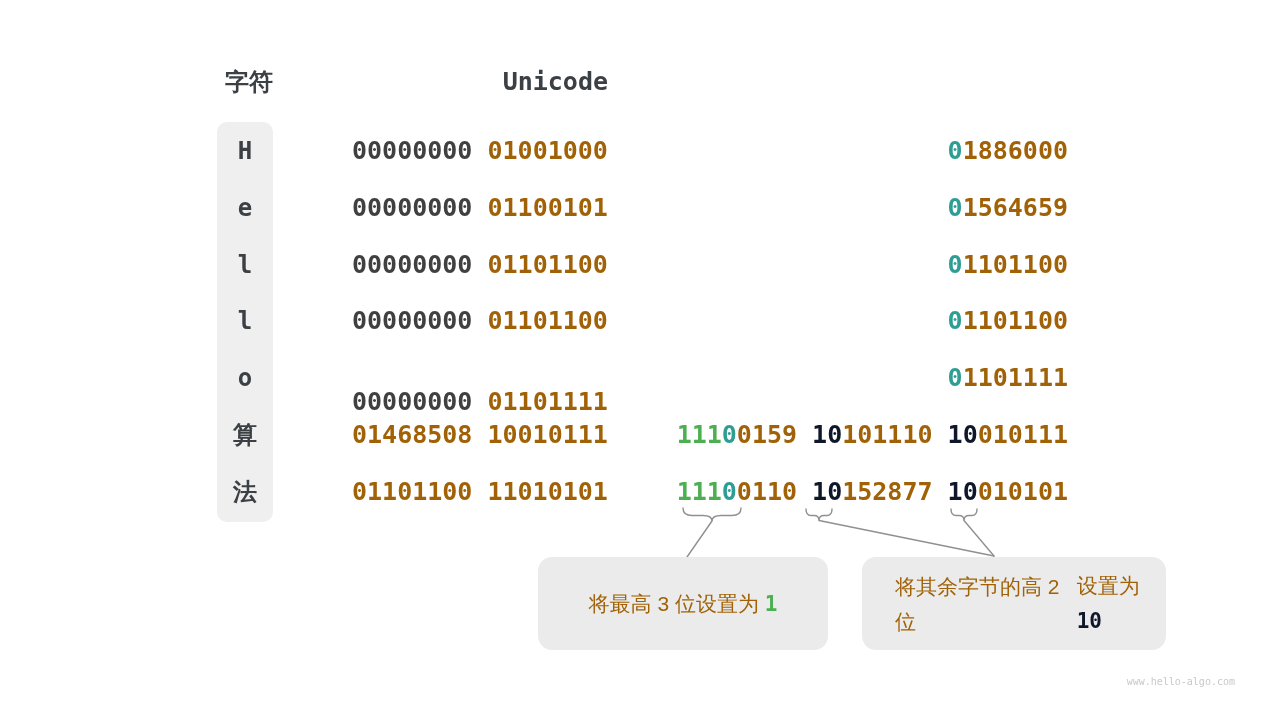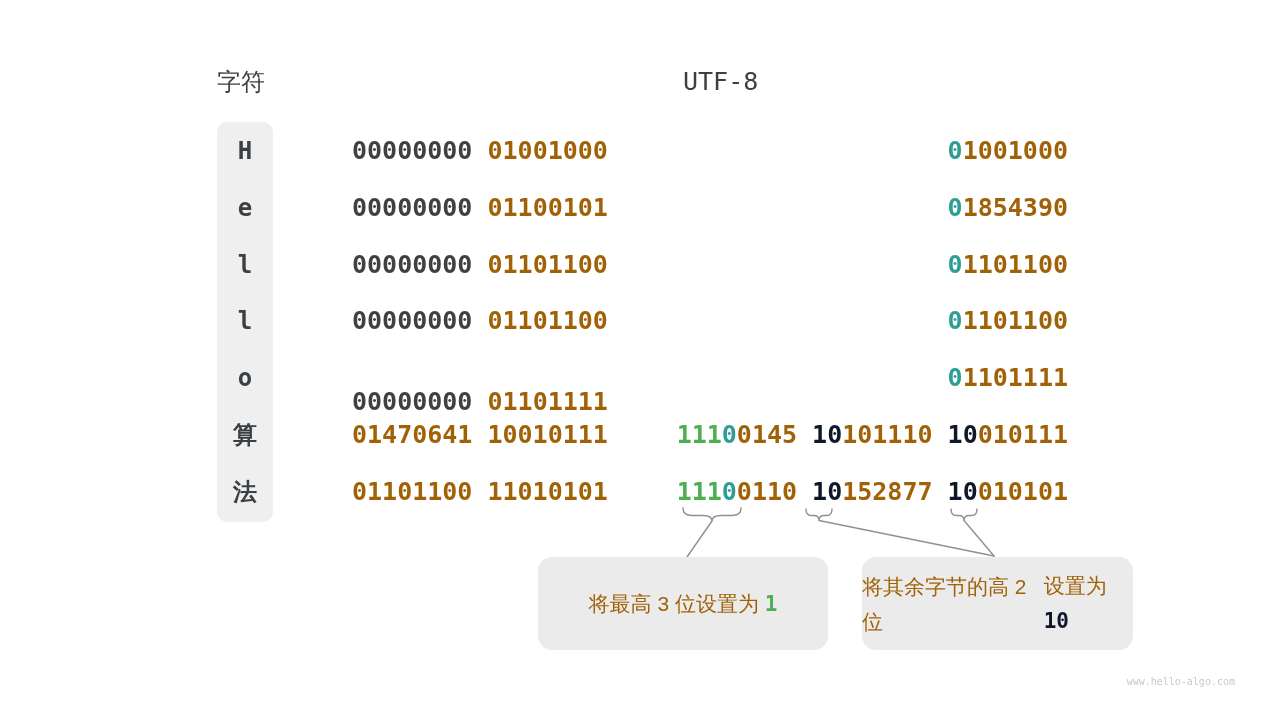--- a/index.html
+++ b/index.html
@@ -2,22 +2,22 @@
 <html><head>
 <meta charset="utf-8">
 <style>
   html,body{margin:0;padding:0;background:#ffffff;}
   #canvas{
     position:relative;width:1280px;height:720px;background:#ffffff;overflow:hidden;
     font-family:"Liberation Sans",sans-serif;
   }
   .mono{font-family:"DejaVu Sans Mono",monospace;}
   .hdr{
-    position:absolute;top:66px;height:32px;line-height:32px;text-align:left;
-    font-weight:normal;font-size:25px;color:#3B4045;
+    position:absolute;top:66px;height:32px;line-height:32px;text-align:right;
+    font-weight:bold;font-size:25px;color:#3B4045;
   }
   .char-column{
     position:absolute;left:217px;top:122px;width:56px;height:400px;
     background:#EFEFEF;border-radius:10px;
   }
   .char-cell{
     position:absolute;left:217px;width:56px;height:30px;line-height:30px;
     text-align:center;font-size:24px;font-weight:bold;color:#3B4045;
     font-family:"DejaVu Sans Mono","Liberation Sans",sans-serif;
   }
@@ -43,62 +43,62 @@
     position:absolute;right:45px;top:676px;font-size:10px;color:#C9C9C9;
     font-family:"DejaVu Sans Mono",monospace;
   }
 </style>
 </head>
 <body>
 
 <div id="canvas">
 
   <div class="hdr" style="left:217px;width:56px;font-size:24px;">字符</div>
-  <div class="hdr mono" style="left:683px;width:385px;">UTF-8</div>
+  <div class="hdr mono" style="left:352px;width:256px;">Unicode</div>
 
   <div class="char-column"></div>
 
   <div id="rows">
       <div class="char-cell" style="top: 136px;">H</div>
       <div class="bin bin-unicode" style="top: 136px;"><span class="c-gray">00000000</span><span class="c-dark"> 01001000</span></div>
-      <div class="bin bin-utf8" style="top: 136px;"><span class="c-teal">0</span><span class="c-dark">1001000</span></div>
+      <div class="bin bin-utf8" style="top: 136px;"><span class="c-teal">0</span><span class="c-dark">1886000</span></div>
       <div class="char-cell" style="top: 193px;">e</div>
       <div class="bin bin-unicode" style="top: 193px;"><span class="c-gray">00000000</span><span class="c-dark"> 01100101</span></div>
-      <div class="bin bin-utf8" style="top: 193px;"><span class="c-teal">0</span><span class="c-dark">1854390</span></div>
+      <div class="bin bin-utf8" style="top: 193px;"><span class="c-teal">0</span><span class="c-dark">1564659</span></div>
       <div class="char-cell" style="top: 250px;">l</div>
       <div class="bin bin-unicode" style="top: 250px;"><span class="c-gray">00000000</span><span class="c-dark"> 01101100</span></div>
       <div class="bin bin-utf8" style="top: 250px;"><span class="c-teal">0</span><span class="c-dark">1101100</span></div>
       <div class="char-cell" style="top: 306px;">l</div>
       <div class="bin bin-unicode" style="top: 306px;"><span class="c-gray">00000000</span><span class="c-dark"> 01101100</span></div>
       <div class="bin bin-utf8" style="top: 306px;"><span class="c-teal">0</span><span class="c-dark">1101100</span></div>
       <div class="char-cell" style="top: 363px;">o</div>
       <div class="bin bin-unicode" style="top: 363px; margin-top: 24px;"><span class="c-gray">00000000</span><span class="c-dark"> 01101111</span></div>
       <div class="bin bin-utf8" style="top: 363px;"><span class="c-teal">0</span><span class="c-dark">1101111</span></div>
       <div class="char-cell" style="top: 420px;">算</div>
-      <div class="bin bin-unicode" style="top: 420px;"><span class="c-dark">01470641 10010111</span></div>
-      <div class="bin bin-utf8" style="top: 420px;"><span class="c-green">111</span><span class="c-teal">0</span><span class="c-dark">0145 </span><span class="c-blue">10</span><span class="c-dark">101110 </span><span class="c-blue">10</span><span class="c-dark">010111</span></div>
+      <div class="bin bin-unicode" style="top: 420px;"><span class="c-dark">01468508 10010111</span></div>
+      <div class="bin bin-utf8" style="top: 420px;"><span class="c-green">111</span><span class="c-teal">0</span><span class="c-dark">0159 </span><span class="c-blue">10</span><span class="c-dark">101110 </span><span class="c-blue">10</span><span class="c-dark">010111</span></div>
       <div class="char-cell" style="top: 477px;">法</div>
       <div class="bin bin-unicode" style="top: 477px;"><span class="c-dark">01101100 11010101</span></div>
       <div class="bin bin-utf8" style="top: 477px;"><span class="c-green">111</span><span class="c-teal">0</span><span class="c-dark">0110 </span><span class="c-blue">10</span><span class="c-dark">152877 </span><span class="c-blue">10</span><span class="c-dark">010101</span></div>
     </div>
 
   <svg class="annot-svg" width="1280" height="720" viewBox="0 0 1280 720">
     <g fill="none" stroke="#909090" stroke-width="1.4" stroke-linecap="round">
       <path d="M683,508 C683,514 687,515.5 692,515.5 L703,515.5 C708,515.5 712,517 712,521 C712,517 716,515.5 721,515.5 L732,515.5 C737,515.5 741,514 741,508"></path>
       <path d="M712,521 L687,557"></path>
       <path d="M806,509 C806,514 808,515.5 811,515.5 L814,515.5 C817,515.5 819,517 819,520.5 C819,517 821,515.5 824,515.5 L827,515.5 C830,515.5 832,514 832,509"></path>
       <path d="M819,520.5 L994,556"></path>
       <path d="M951,509 C951,514 953,515.5 956,515.5 L959,515.5 C962,515.5 964,517 964,520.5 C964,517 966,515.5 969,515.5 L972,515.5 C975,515.5 977,514 977,509"></path>
       <path d="M964,520.5 L994,556"></path>
     </g>
   </svg>
 
   <div class="callout" id="callout-0" style="left:538px;width:290px;">
       <div><span class="c-dark">将最高 3 位设置为 </span><span class="c-green num">1</span></div>
     </div>
-  <div class="callout" id="callout-1" style="left:862px;width:271px;">
+  <div class="callout" id="callout-1" style="left:862px;width:271px;padding-left:33px;">
       <div><span class="c-dark">将其余字节的高 2 位</span></div>
       <div><span class="c-dark">设置为 </span><span class="c-blue num">10</span></div>
     </div>
 
   <div class="watermark">www.hello-algo.com</div>
 
 </div>
 
 </body></html>

